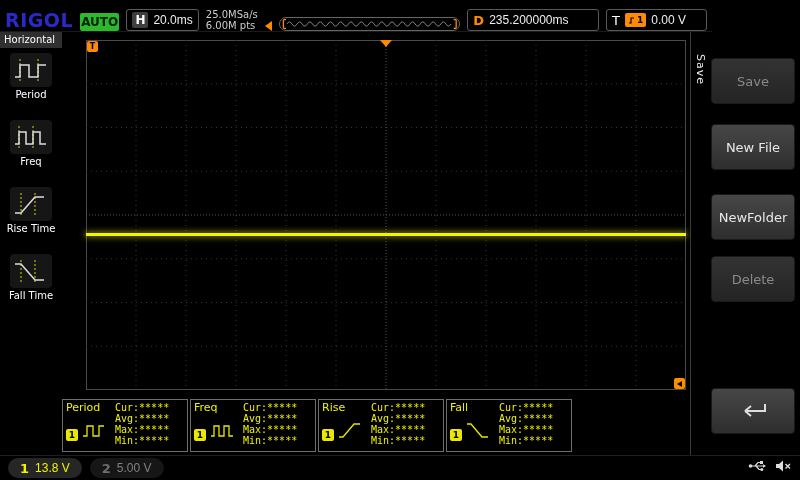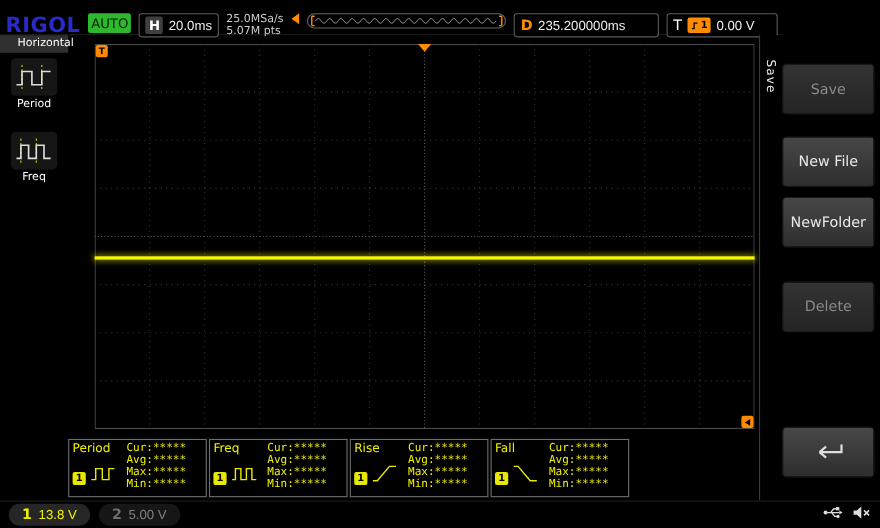--- a/index.html
+++ b/index.html
@@ -1,36 +1,36 @@
 <!DOCTYPE html>
 <html><head>
 <meta charset="utf-8">
 <style>
   *{margin:0;padding:0;box-sizing:border-box}
   body{background:#111;font-family:"DejaVu Sans",sans-serif}
   .screen{position:relative;width:800px;height:480px;background:#000;overflow:hidden;color:#ddd}
   .mono{font-family:Liberation Sans, sans-serif}
 
   
-  .topbar{position:absolute;left:0;top:0;width:712px;height:32px;display:flex;align-items:flex-start;gap:7px;padding:12px 5px;background:#000;border-bottom:1px solid #1a1a1a}
+  .topbar{position:absolute;left:0;top:0;width:712px;height:32px;display:flex;align-items:flex-end;gap:7px;padding:0 5px;background:#000;border-bottom:1px solid #1a1a1a}
   .logo{font-weight:bold;font-size:19px;color:#2a2ac8;letter-spacing:.5px}
-  .runstate{width:46px;height:18px;background:#2db82d;color:#002000;font-weight:normal;font-size:12px;border-radius:2px;display:flex;align-items:center;justify-content:center}
+  .runstate{width:46px;height:18px;background:#2db82d;color:#002000;font-weight:bold;font-size:12px;border-radius:2px;display:flex;align-items:center;justify-content:center}
   .tbox{border:1px solid #5a5a5a;border-radius:3px;height:22px;display:flex;align-items:center;background:#000;padding:0 5px;gap:5px}
   .hkey{width:16px;height:16px;background:#3f3f3f;color:#fff;font-weight:bold;font-size:12px;border-radius:2px;display:flex;align-items:center;justify-content:center}
   .tb-val{font-size:12px;color:#eee}
   .srate{font-size:10px;color:#ccc;line-height:11px}
   .orange-tri{width:0;height:0;border-top:5px solid transparent;border-bottom:5px solid transparent;border-right:7px solid #ff8c00}
   .membar{width:212px;height:14px;border:1px solid #666;border-radius:7px;display:flex;align-items:center;overflow:hidden}
   .dletter{color:#ff8c00;font-weight:bold;font-size:13px}
   .tletter{color:#fff;font-size:13px}
   .trig-badge{background:#ff8c00;color:#000;border-radius:2px;height:14px;display:flex;align-items:center;padding:0 3px;gap:1px;font-size:9px;font-weight:bold}
 
   
   .leftbar{position:absolute;left:0;top:32px;width:62px;height:423px;background:#000}
-  .leftbar .header{height:16px;background:#303030;color:#fff;font-size:10px;line-height:16px;padding-left:16px}
+  .leftbar .header{height:16px;background:#303030;color:#fff;font-size:10px;line-height:16px;padding-left:4px}
   .menu-item{height:67px;text-align:center;padding-top:5px;cursor:default}
   .itile{width:42px;height:34px;background:#161616;border-radius:4px;margin:0 auto;display:flex;align-items:center;justify-content:center}
   .menu-label{font-size:10px;color:#fff;margin-top:2px}
 
   
   .grid{position:absolute;left:86px;top:40px;width:600px;height:350px}
   .trace{position:absolute;left:0;top:193px;width:600px;height:3px;background:#f5f500;box-shadow:0 0 6px 1px rgba(255,255,0,.55)}
   .trig-pos{position:absolute;left:294px;top:0;width:0;height:0;border-left:6px solid transparent;border-right:6px solid transparent;border-top:7px solid #ff8c00}
   .marker-tl{position:absolute;left:1px;top:1px;width:11px;height:11px;background:#ff8c00;border-radius:2px;color:#000;font-size:8px;font-weight:bold;text-align:center;line-height:11px}
   .marker-br{position:absolute;right:1px;bottom:1px;width:11px;height:11px;background:#ff8c00;border-radius:2px;display:flex;align-items:center;justify-content:center}
@@ -54,37 +54,37 @@
   .ch2{background:#161616}
   .ch2 .chnum{color:#6e6e6e;font-weight:bold;font-size:13px}
   .ch2 .chval{color:#808080;font-size:12px}
   .status-icons{position:absolute;right:8px;top:459px;display:flex;gap:9px;align-items:center}
 
   
   .rightbar{position:absolute;left:690px;top:32px;width:110px;height:423px;background:#000;border-left:1px solid #3a3a3a}
   .save-tab{position:absolute;left:3px;top:22px;writing-mode:vertical-rl;color:#eee;font-size:11px;letter-spacing:1px}
   .softkey{position:absolute;left:20px;width:84px;height:46px;border-radius:4px;background:linear-gradient(#474747,#2e2e2e);border:1px solid #1a1a1a;color:#e8e8e8;font-size:13px;display:flex;align-items:center;justify-content:center;cursor:default}
   .softkey.disabled{background:linear-gradient(#333,#242424);color:#8a8a8a}
-  .sk1{top:26px}.sk2{top:92px}.sk3{top:147px}.sk4{top:224px}.sk5{top:356px}
+  .sk1{top:26px}.sk2{top:92px}.sk3{top:162px}.sk4{top:224px}.sk5{top:356px}
 </style>
 </head>
 <body>
 
 <div class="screen">
 
   <div class="topbar">
     <span class="logo">RIGOL</span>
     <span class="runstate">AUTO</span>
     <div class="tbox">
       <span class="hkey">H</span>
       <span class="tb-val mono">20.0ms</span>
     </div>
     <div class="srate">
       <div>25.0MSa/s</div>
-      <div>5.07M pts</div>
+      <div>6.00M pts</div>
     </div>
     <span class="orange-tri"></span>
     <div class="membar">
       <svg width="210" height="12" viewBox="0 0 210 12">
         <path d="M8 6 q3 -5 6 0 t6 0 t6 0 t6 0 t6 0 t6 0 t6 0 t6 0 t6 0 t6 0 t6 0 t6 0 t6 0 t6 0 t6 0 t6 0 t6 0 t6 0 t6 0 t6 0 t6 0 t6 0 t6 0 t6 0 t6 0 t6 0 t6 0 t6 0 t6 0 t6 0 t6 0 t6 0" stroke="#9a9a9a" stroke-width="1" fill="none"></path>
         <path d="M4 1 v10 M4 1 h3 M4 11 h3 M206 1 v10 M206 1 h-3 M206 11 h-3" stroke="#ff8c00" stroke-width="1.5" fill="none"></path>
       </svg>
     </div>
     <div class="tbox" style="width:152px">
       <span class="dletter">D</span>
@@ -118,21 +118,39 @@
     <div class="menu-item">
       <div class="itile">
         <svg width="38" height="30" viewBox="0 0 38 30">
           <path d="M7 4 v24 M21 4 v24" stroke="#d6d600" stroke-width="1" stroke-dasharray="2 2" fill="none"></path>
           <path d="M3 22 h4 v-12 h7 v12 h7 v-12 h7 v12 h6" stroke="#ddd" stroke-width="1.5" fill="none"></path>
         </svg>
       </div>
       <div class="menu-label">Freq</div>
     </div>
 
-
+    <div class="menu-item">
+      <div class="itile">
+        <svg width="38" height="30" viewBox="0 0 38 30">
+          <path d="M9 4 v24 M23 4 v24" stroke="#d6d600" stroke-width="1" stroke-dasharray="2 2" fill="none"></path>
+          <path d="M3 24 h6 l14 -16 h9" stroke="#ddd" stroke-width="1.5" fill="none"></path>
+        </svg>
+      </div>
+      <div class="menu-label">Rise Time</div>
+    </div>
+
+    <div class="menu-item">
+      <div class="itile">
+        <svg width="38" height="30" viewBox="0 0 38 30">
+          <path d="M9 4 v24 M23 4 v24" stroke="#d6d600" stroke-width="1" stroke-dasharray="2 2" fill="none"></path>
+          <path d="M3 8 h6 l14 16 h9" stroke="#ddd" stroke-width="1.5" fill="none"></path>
+        </svg>
+      </div>
+      <div class="menu-label">Fall Time</div>
+    </div>
 
 
   </div>
 
   <div class="grid">
     <svg width="600" height="350" viewBox="0 0 600 350">
       <rect x="0.5" y="0.5" width="599" height="349" stroke="#4a4a4a" fill="none"></rect>
       <g stroke="#363636" stroke-width="1" stroke-dasharray="1 4">
         <path d="M50 0 V350 M100 0 V350 M150 0 V350 M200 0 V350 M250 0 V350 M350 0 V350 M400 0 V350 M450 0 V350 M500 0 V350 M550 0 V350"></path>
         <path d="M0 43.75 H600 M0 87.5 H600 M0 131.25 H600 M0 218.75 H600 M0 262.5 H600 M0 306.25 H600"></path>

